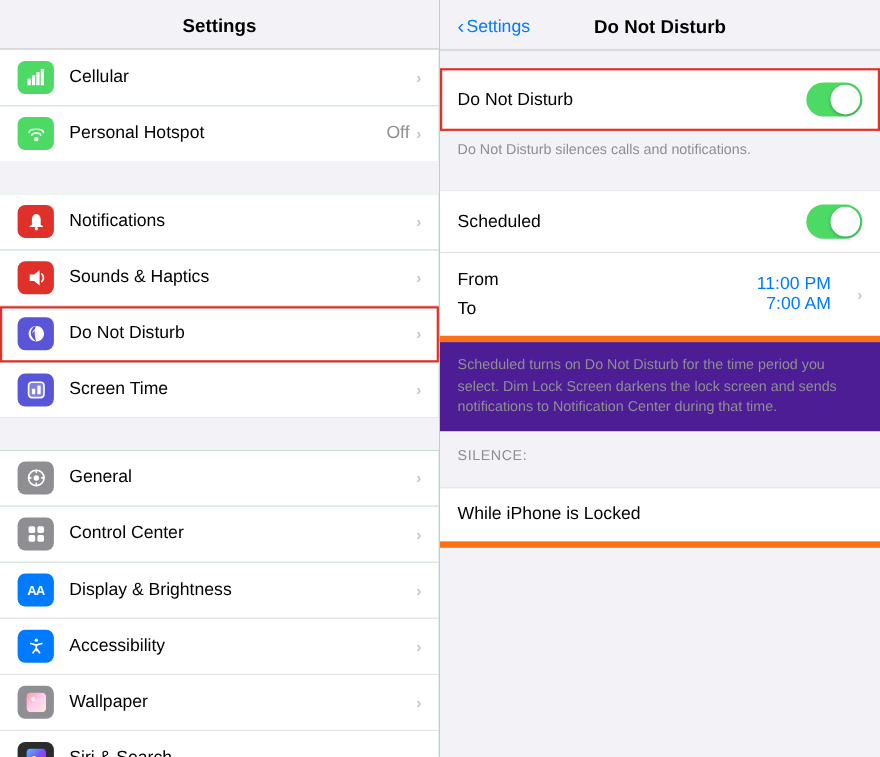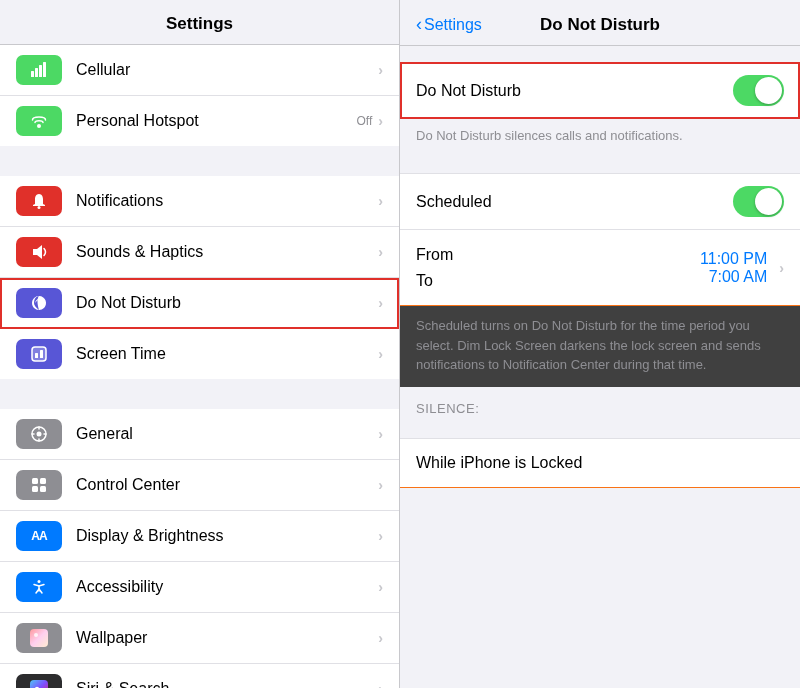--- a/index.html
+++ b/index.html
@@ -57,39 +57,39 @@
       border-bottom: none;
     }
 
     .settings-item.selected {
       outline: 2px solid #e0302a;
       outline-offset: -2px;
       z-index: 1;
     }
 
     .item-icon {
-      width: 46px;
+      width: 33px;
       height: 30px;
       border-radius: 7px;
       display: flex;
       align-items: center;
       justify-content: center;
       margin-right: 14px;
       flex-shrink: 0;
       font-size: 16px;
     }
 
     .item-label {
       flex: 1;
       font-size: 16px;
       color: #000;
     }
 
     .item-value {
-      font-size: 12px;
+      font-size: 16px;
       color: #8e8e93;
       margin-right: 6px;
     }
 
     .chevron {
       color: #c7c7cc;
       font-size: 14px;
       font-weight: 600;
     }
 
@@ -141,21 +141,21 @@
       width: 100%;
       display: flex;
       align-items: center;
     }
 
     
     .right-section {
       background: #fff;
       margin-top: 16px;
       border-top: 1px solid #e0e0e5;
-      border-bottom: 1px solid #f97316;
+      border-bottom: 6px solid #f97316;
     }
 
     .right-row {
       display: flex;
       align-items: center;
       padding: 12px 16px;
       border-bottom: 1px solid #e0e0e5;
       background: #fff;
       min-height: 48px;
     }
@@ -201,21 +201,21 @@
       box-shadow: 0 1px 3px rgba(0,0,0,0.3);
       transition: left 0.2s;
     }
     .toggle.on .toggle-knob {
       left: 22px;
     }
 
     .time-value {
       color: #007aff;
       font-size: 16px;
-      margin-right: 6px;
+      margin-right: 18px;
     }
 
     .from-to-block {
       display: flex;
       flex-direction: column;
       flex: 1;
     }
     .from-to-block .row-label {
       font-size: 16px;
       line-height: 1.6;
@@ -240,21 +240,21 @@
       color: #007aff;
       font-size: 18px;
       font-weight: 700;
     }
 
     .desc-text {
       font-size: 13px;
       color: #8e8e93;
       padding: 10px 16px 12px;
       line-height: 1.5;
-      background: #404040;
+      background: #4c1d95;
     }
 
     
     .icon-cellular { background: #4cd964; color: #fff; }
     .icon-hotspot { background: #4cd964; color: #fff; }
     .icon-notifications { background: #e0302a; color: #fff; }
     .icon-sounds { background: #e0302a; color: #fff; }
     .icon-dnd { background: #5856d6; color: #fff; }
     .icon-screentime { background: #5856d6; color: #fff; }
     .icon-general { background: #8e8e93; color: #fff; }

